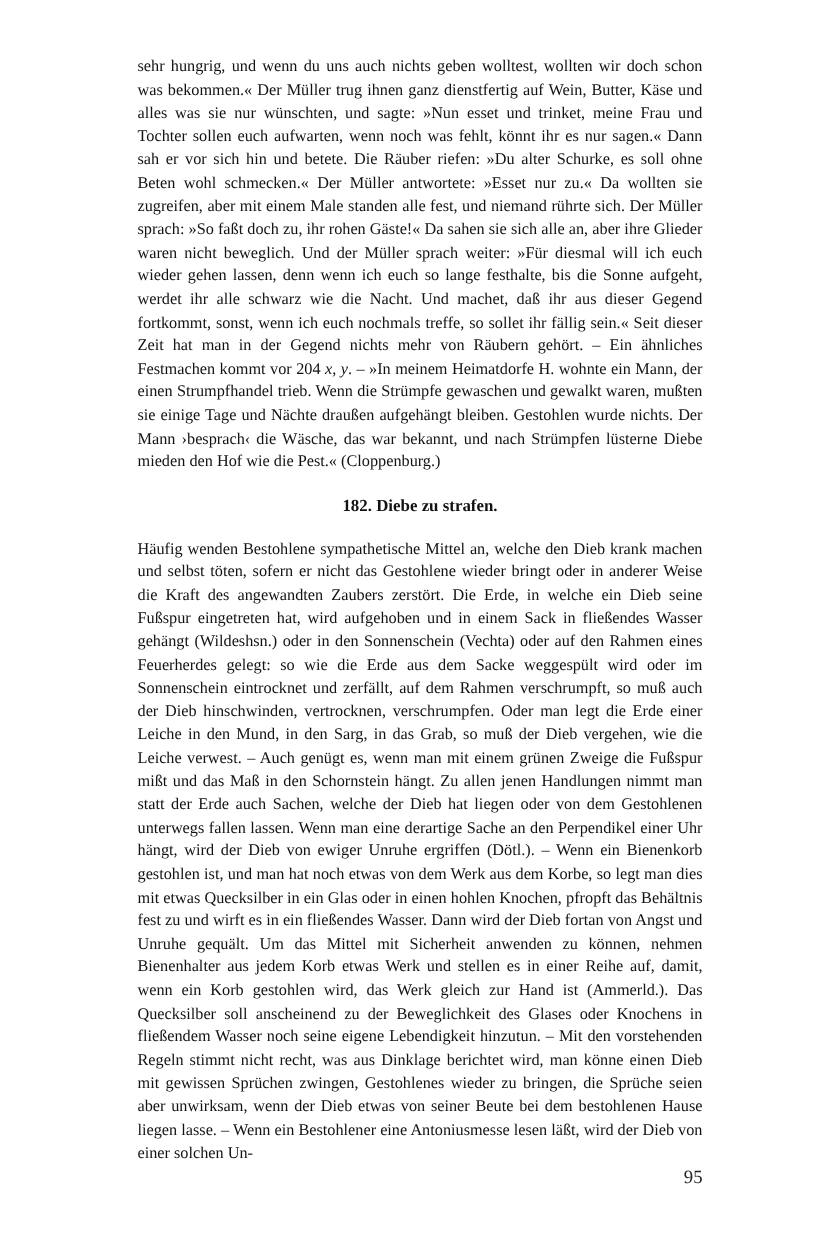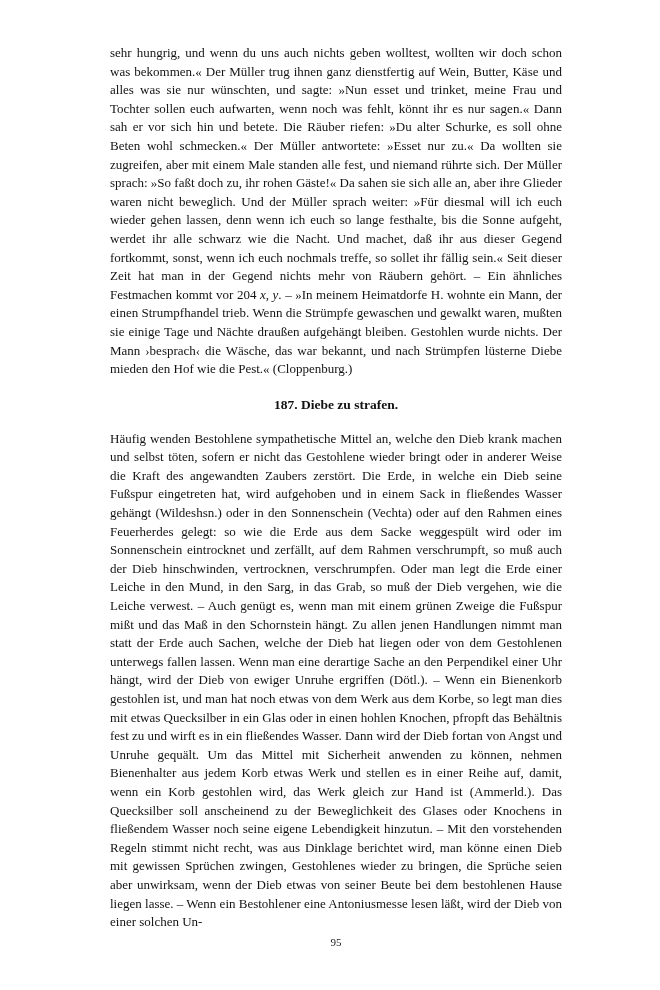--- a/index.html
+++ b/index.html
@@ -35,29 +35,29 @@
   }
   .heading {
     margin: 17px 0 16px 0;
     font-size: 13.5px;
     font-weight: bold;
     text-align: center;
     line-height: 18px;
   }
   .page-number {
     margin-top: 3px;
-    text-align: center;
-    font-size: 11px;
+    text-align: right;
+    font-size: 15px;
     line-height: 14px;
     color: #222;
   }
 </style>
 </head>
 <body>
 
 <div class="page">
   <div class="text-block">
     <p class="para"><span>sehr hungrig, und wenn du uns auch nichts geben wolltest, wollten wir doch schon was bekommen.« Der Müller trug ihnen ganz dienstfertig auf Wein, Butter, Käse und alles was sie nur wünschten, und sagte: »Nun esset und trinket, meine Frau und Tochter sollen euch aufwarten, wenn noch was fehlt, könnt ihr es nur sagen.« Dann sah er vor sich hin und betete. Die Räuber riefen: »Du alter Schurke, es soll ohne Beten wohl schmecken.« Der Müller antwortete: »Esset nur zu.« Da wollten sie zugreifen, aber mit einem Male standen alle fest, und niemand rührte sich. Der Müller sprach: »So faßt doch zu, ihr rohen Gäste!« Da sahen sie sich alle an, aber ihre Glieder waren nicht beweglich. Und der Müller sprach weiter: »Für diesmal will ich euch wieder gehen lassen, denn wenn ich euch so lange festhalte, bis die Sonne aufgeht, werdet ihr alle schwarz wie die Nacht. Und machet, daß ihr aus dieser Gegend fortkommt, sonst, wenn ich euch nochmals treffe, so sollet ihr fällig sein.« Seit dieser Zeit hat man in der Gegend nichts mehr von Räubern gehört. – Ein ähnliches Festmachen kommt vor 204 </span><span class="italic">x, y</span><span>. – »In meinem Heimatdorfe H. wohnte ein Mann, der einen Strumpfhandel trieb. Wenn die Strümpfe gewaschen und gewalkt waren, mußten sie einige Tage und Nächte draußen aufgehängt bleiben. Gestohlen wurde nichts. Der Mann ›besprach‹ die Wäsche, das war bekannt, und nach Strümpfen lüsterne Diebe mieden den Hof wie die Pest.« (Cloppenburg.)</span></p>
-    <h2 class="heading">187. Diebe zu strafen.</h2>
+    <h2 class="heading">182. Diebe zu strafen.</h2>
     <p class="para">Häufig wenden Bestohlene sympathetische Mittel an, welche den Dieb krank machen und selbst töten, sofern er nicht das Gestohlene wieder bringt oder in anderer Weise die Kraft des angewandten Zaubers zerstört. Die Erde, in welche ein Dieb seine Fußspur eingetreten hat, wird aufgehoben und in einem Sack in fließendes Wasser gehängt (Wildeshsn.) oder in den Sonnenschein (Vechta) oder auf den Rahmen eines Feuerherdes gelegt: so wie die Erde aus dem Sacke weggespült wird oder im Sonnenschein eintrocknet und zerfällt, auf dem Rahmen verschrumpft, so muß auch der Dieb hinschwinden, vertrocknen, verschrumpfen. Oder man legt die Erde einer Leiche in den Mund, in den Sarg, in das Grab, so muß der Dieb vergehen, wie die Leiche verwest. – Auch genügt es, wenn man mit einem grünen Zweige die Fußspur mißt und das Maß in den Schornstein hängt. Zu allen jenen Handlungen nimmt man statt der Erde auch Sachen, welche der Dieb hat liegen oder von dem Gestohlenen unterwegs fallen lassen. Wenn man eine derartige Sache an den Perpendikel einer Uhr hängt, wird der Dieb von ewiger Unruhe ergriffen (Dötl.). – Wenn ein Bienenkorb gestohlen ist, und man hat noch etwas von dem Werk aus dem Korbe, so legt man dies mit etwas Quecksilber in ein Glas oder in einen hohlen Knochen, pfropft das Behältnis fest zu und wirft es in ein fließendes Wasser. Dann wird der Dieb fortan von Angst und Unruhe gequält. Um das Mittel mit Sicherheit anwenden zu können, nehmen Bienenhalter aus jedem Korb etwas Werk und stellen es in einer Reihe auf, damit, wenn ein Korb gestohlen wird, das Werk gleich zur Hand ist (Ammerld.). Das Quecksilber soll anscheinend zu der Beweglichkeit des Glases oder Knochens in fließendem Wasser noch seine eigene Lebendigkeit hinzutun. – Mit den vorstehenden Regeln stimmt nicht recht, was aus Dinklage berichtet wird, man könne einen Dieb mit gewissen Sprüchen zwingen, Gestohlenes wieder zu bringen, die Sprüche seien aber unwirksam, wenn der Dieb etwas von seiner Beute bei dem bestohlenen Hause liegen lasse. – Wenn ein Bestohlener eine Antoniusmesse lesen läßt, wird der Dieb von einer solchen Un-</p>
     <div class="page-number">95</div>
   </div>
 </div>
 
 </body></html>

